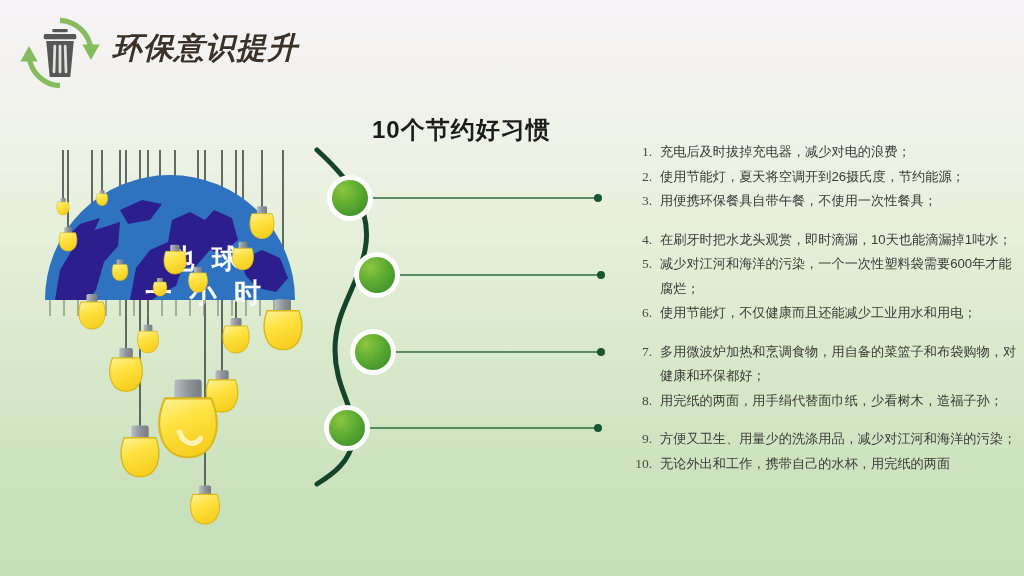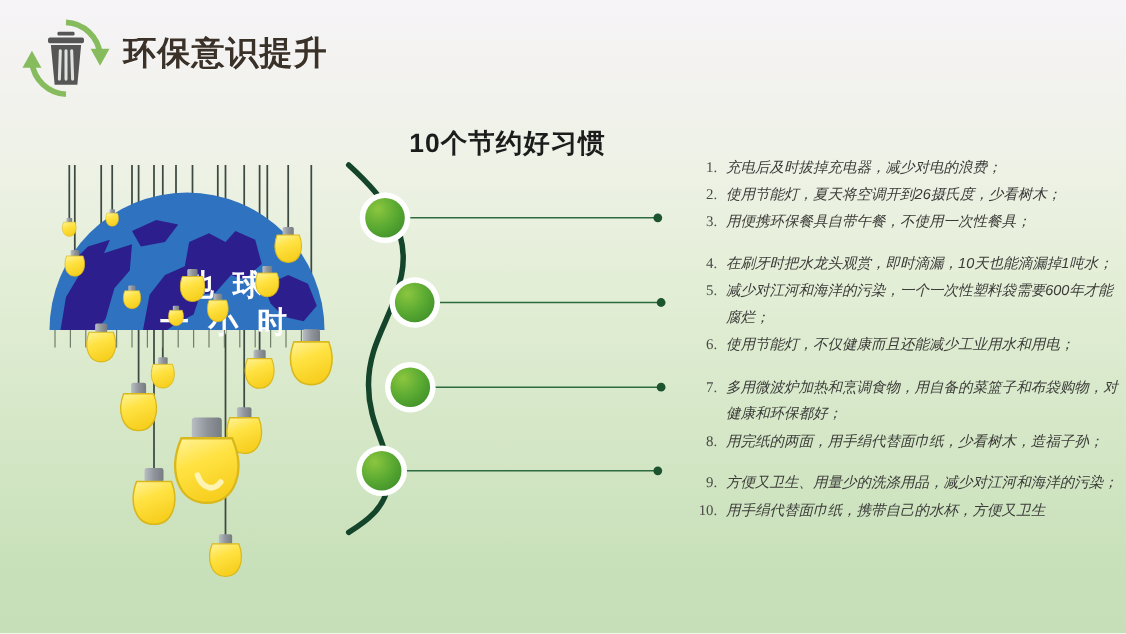--- a/index.html
+++ b/index.html
@@ -6,21 +6,21 @@
   body{
     width:1024px;height:576px;overflow:hidden;
     font-family:"Liberation Sans","DejaVu Sans",sans-serif;
   }
   #slide{
     position:relative;width:1024px;height:576px;overflow:hidden;
     background:linear-gradient(to bottom,#f6f4f7 0%,#f2f2ee 14%,#eef2e6 26%,#e3eed6 45%,#d5e7c7 68%,#c9e1bb 88%,#c6dfb8 100%);
   }
 
   
-  #header{position:absolute;left:0;top:0;width:1024px;height:100px;}
+  #header{position:absolute;left:0;top:0;width:1024px;height:100px;font-style:italic;}
   #recycle-icon{position:absolute;left:17px;top:10px;width:86px;height:86px;}
   #header-title{
     position:absolute;left:112px;top:28px;
     font-size:30px;font-weight:bold;letter-spacing:1px;
     color:#3a3128;white-space:nowrap;
     text-shadow:0 1px 0 rgba(255,255,255,.5);
   }
 
   
   #main-title{
@@ -40,21 +40,21 @@
     position:absolute;left:630px;top:140px;width:390px;
     color:#3b3b38;font-size:13.2px;line-height:24.5px;
   }
   .li-row{display:flex;align-items:flex-start;}
   .li-num{
     width:30px;flex:0 0 30px;text-align:right;
     padding-right:8px;box-sizing:border-box;
     font-family:"Liberation Serif","DejaVu Serif",serif;
     font-size:13.5px;color:#4a4a46;
   }
-  .li-text{flex:1;font-style:italic;}
+  .li-text{flex:1;}
   .gap{height:14px;}
 </style>
 </head>
 <body>
 
 <div id="slide">
 
   <div id="header">
 
     <svg id="recycle-icon" viewBox="0 0 100 100">
@@ -286,21 +286,21 @@
   </svg>
 
   <div id="list">
 
     <div class="li-row">
       <span class="li-num">1.</span>
       <span class="li-text">充电后及时拔掉充电器，减少对电的浪费；</span>
     </div>
     <div class="li-row">
       <span class="li-num">2.</span>
-      <span class="li-text">使用节能灯，夏天将空调开到26摄氏度，少看树木；</span>
+      <span class="li-text">使用节能灯，夏天将空调开到26摄氏度，节约能源；</span>
     </div>
     <div class="li-row">
       <span class="li-num">3.</span>
       <span class="li-text">用便携环保餐具自带午餐，不使用一次性餐具；</span>
     </div>
 
     <div class="gap"></div>
 
     <div class="li-row">
       <span class="li-num">4.</span>
@@ -327,18 +327,18 @@
     </div>
 
     <div class="gap"></div>
 
     <div class="li-row">
       <span class="li-num">9.</span>
       <span class="li-text">方便又卫生、用量少的洗涤用品，减少对江河和海洋的污染；</span>
     </div>
     <div class="li-row">
       <span class="li-num">10.</span>
-      <span class="li-text">用手绢代替面巾纸，携带自己的水杯，方便又卫生</span>
+      <span class="li-text">无论外出和工作，携带自己的水杯，用完纸的两面</span>
     </div>
 
   </div>
 
 </div>
 
 </body></html>

